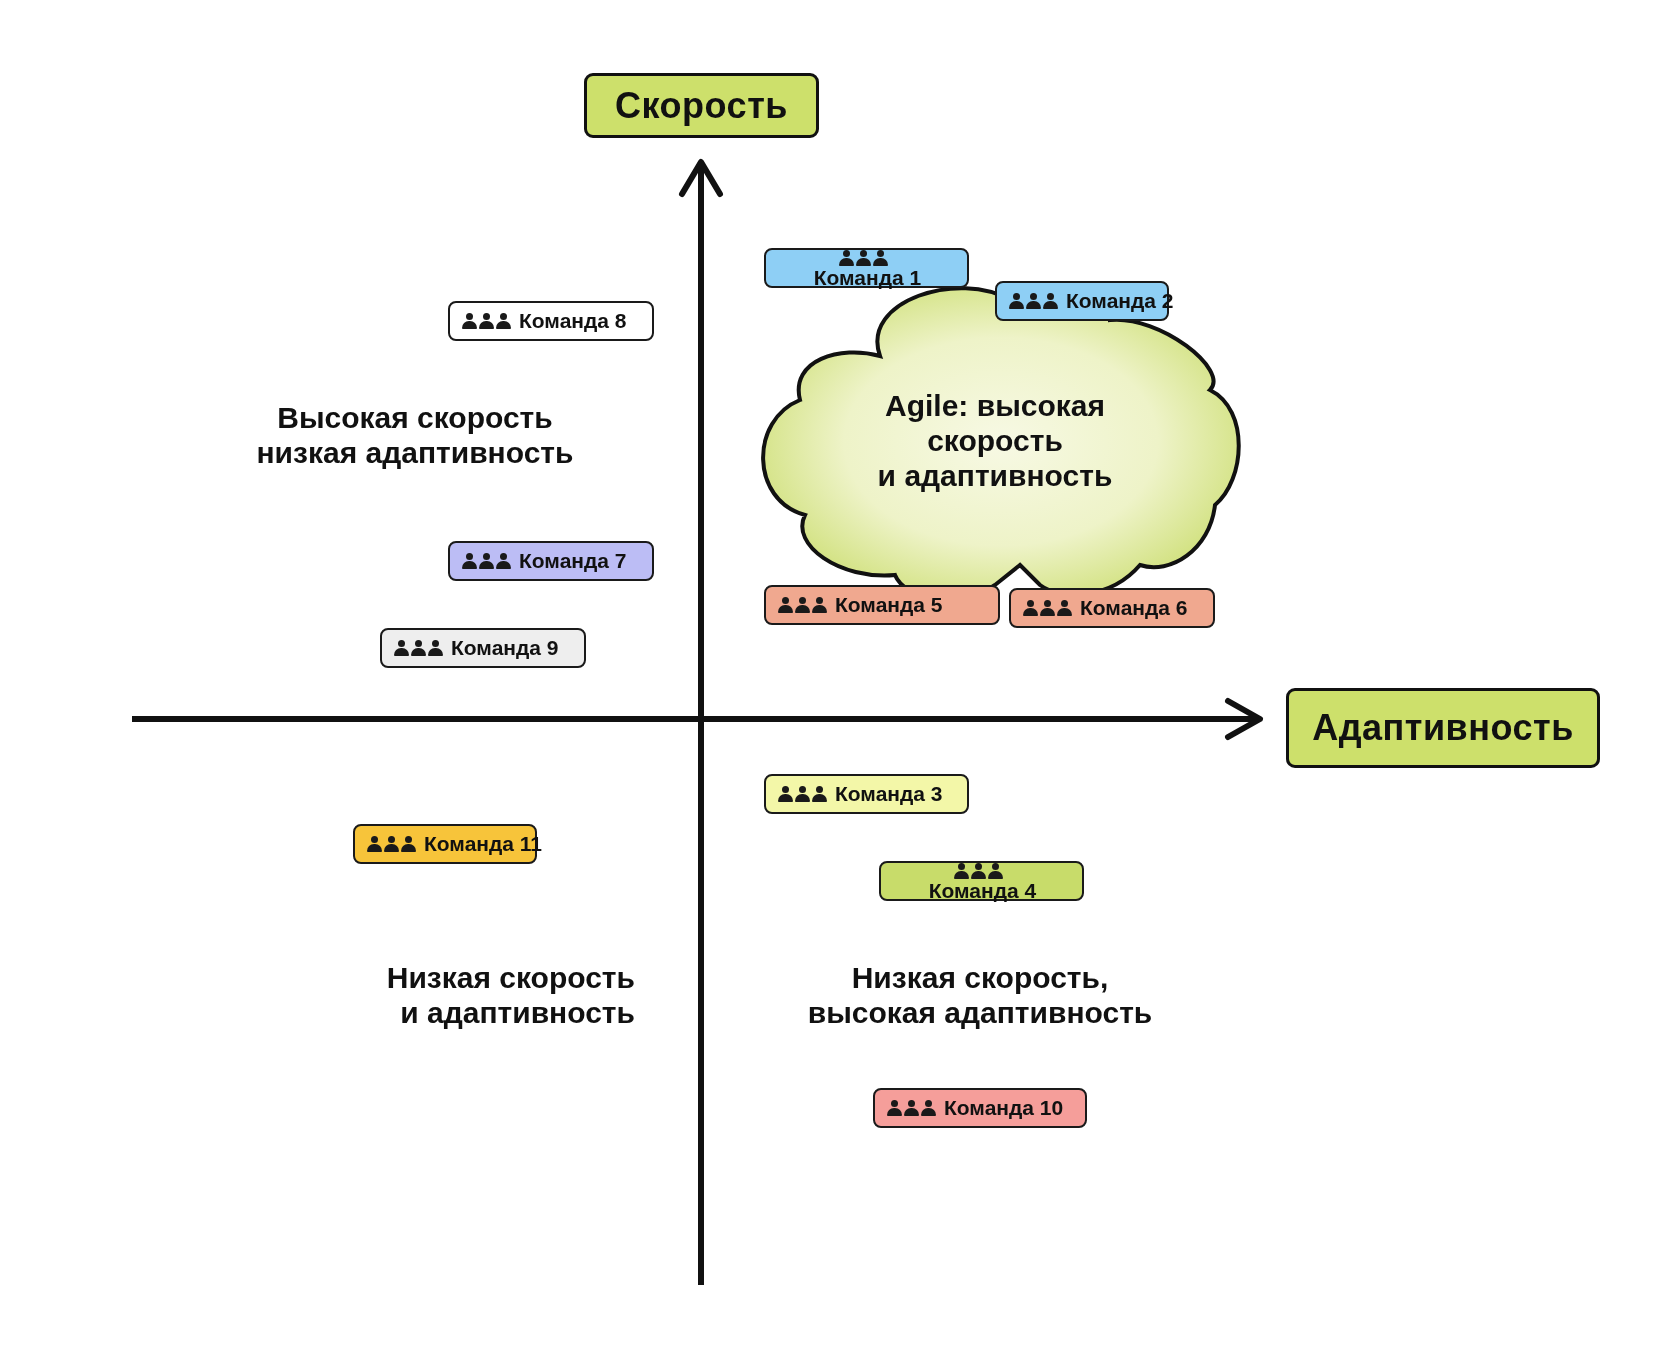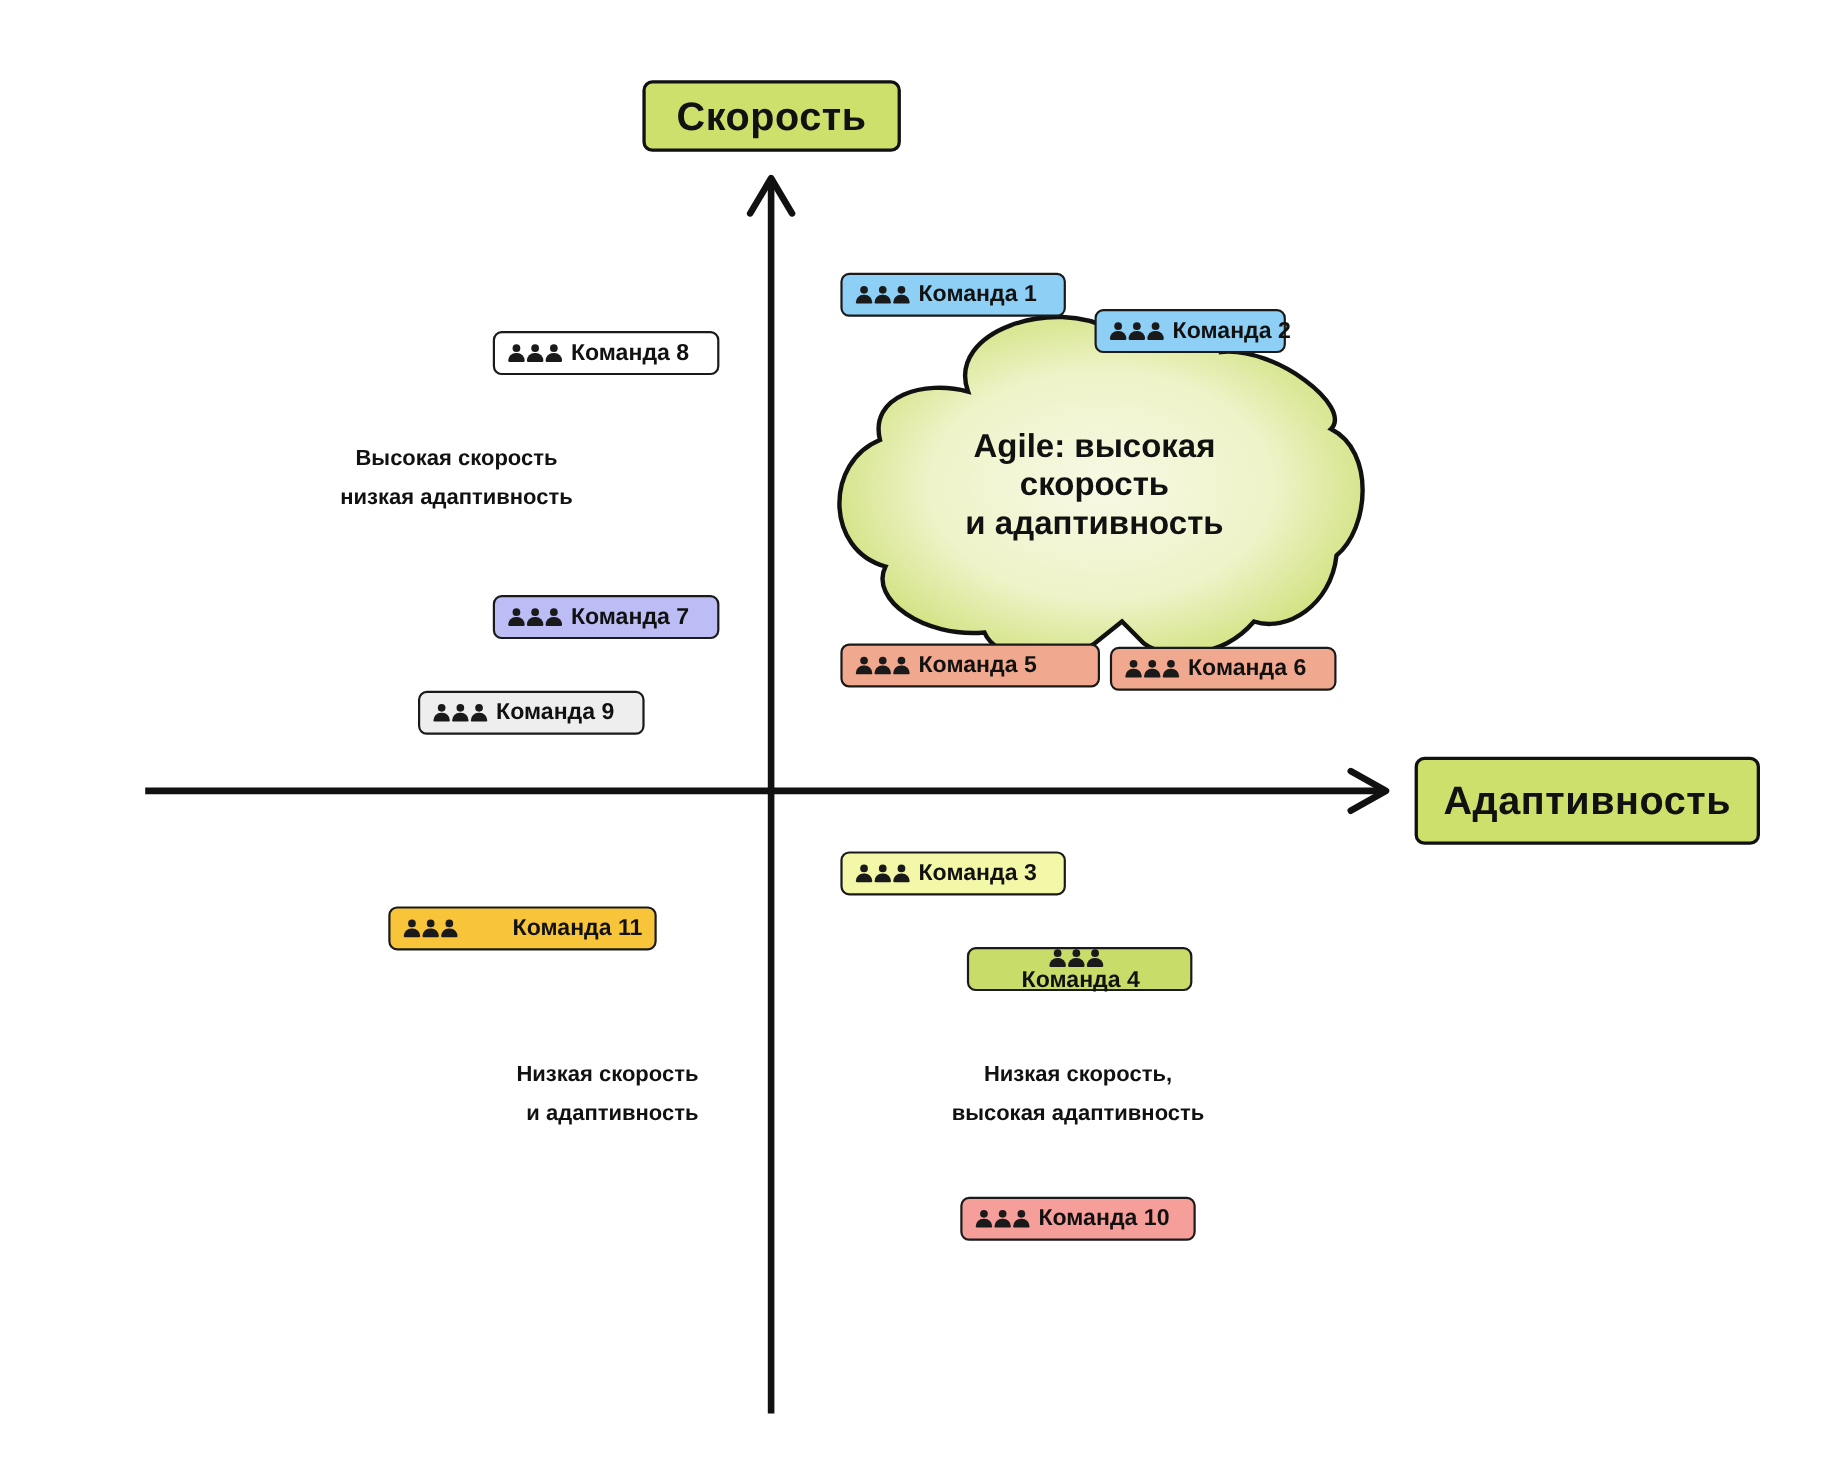--- a/index.html
+++ b/index.html
@@ -8,21 +8,21 @@
   svg.canvas { position:absolute; left:0; top:0; }
   .axis-label { position:absolute; background:#cde06b; border:3px solid #111; border-radius:9px;
                 font-weight:700; font-size:36px; display:flex; align-items:center; justify-content:center;
                 box-sizing:border-box; letter-spacing:0.5px; }
   .team { position:absolute; height:40px; border:2.5px solid #1a1a1a; border-radius:8px; box-sizing:border-box;
           display:flex; align-items:center; padding:0 10px 0 12px; font-weight:700; font-size:21px; white-space:nowrap; }
   .team .icon { display:flex; gap:3px; margin-right:9px; }
   .person { width:14px; height:16px; position:relative; }
   .person::before { content:""; position:absolute; left:4px; top:0; width:7px; height:7px; border-radius:50%; background:#1a1a1a; }
   .person::after { content:""; position:absolute; left:0; top:8px; width:15px; height:8px; border-radius:7px 7px 1px 1px; background:#1a1a1a; }
-  .quad { position:absolute; font-weight:700; font-size:20px; line-height:35px; text-align:center; white-space:pre-line; }
+  .quad { position:absolute; font-weight:700; font-size:30px; line-height:35px; text-align:center; white-space:pre-line; }
   .cloud-text { position:absolute; font-weight:700; font-size:30px; line-height:35px; text-align:center; white-space:pre-line; }
 </style>
 </head>
 <body>
 
 <svg class="canvas" width="1680" height="1348">
   <defs>
     <radialGradient id="cloudGrad" cx="50%" cy="50%" r="60%">
       <stop offset="0%" stop-color="#f7f9e4"></stop>
       <stop offset="55%" stop-color="#eef3c8"></stop>
@@ -58,21 +58,21 @@
 низкая адаптивность</div>
 <div class="quad" style="left:195px; top:960px; width:440px;text-align:right;">Низкая скорость
 и адаптивность</div>
 <div class="quad" style="left:745px; top:960px; width:470px;">Низкая скорость,
 высокая адаптивность</div>
 
 <div class="cloud-text" style="left:800px; top:388px; width:390px;">Agile: высокая
 скорость
 и адаптивность</div>
 
-<div class="team" style="left: 764px; top: 248px; width: 205px; background: rgb(142, 207, 245);">
+<div class="team" style="left: 764px; top: 248px; width: 205px; background: rgb(142, 207, 245); flex-direction: column;">
     <span class="icon">
       <span class="person"></span>
       <span class="person"></span>
       <span class="person"></span>
     </span>
     <span>Команда 1</span>
   </div>
 <div class="team" style="left: 995px; top: 281px; width: 174px; background: rgb(142, 207, 245);">
     <span class="icon">
       <span class="person"></span>
@@ -138,20 +138,20 @@
     <span>Команда 9</span>
   </div>
 <div class="team" style="left: 873px; top: 1088px; width: 214px; background: rgb(245, 158, 154);">
     <span class="icon">
       <span class="person"></span>
       <span class="person"></span>
       <span class="person"></span>
     </span>
     <span>Команда 10</span>
   </div>
-<div class="team" style="left: 353px; top: 824px; width: 244px; background: rgb(247, 196, 58); gap: 42px;">
+<div class="team" style="left: 353px; top: 824px; width: 184px; background: rgb(247, 196, 58);">
     <span class="icon">
       <span class="person"></span>
       <span class="person"></span>
       <span class="person"></span>
     </span>
     <span>Команда 11</span>
   </div>
 
 </body></html>

